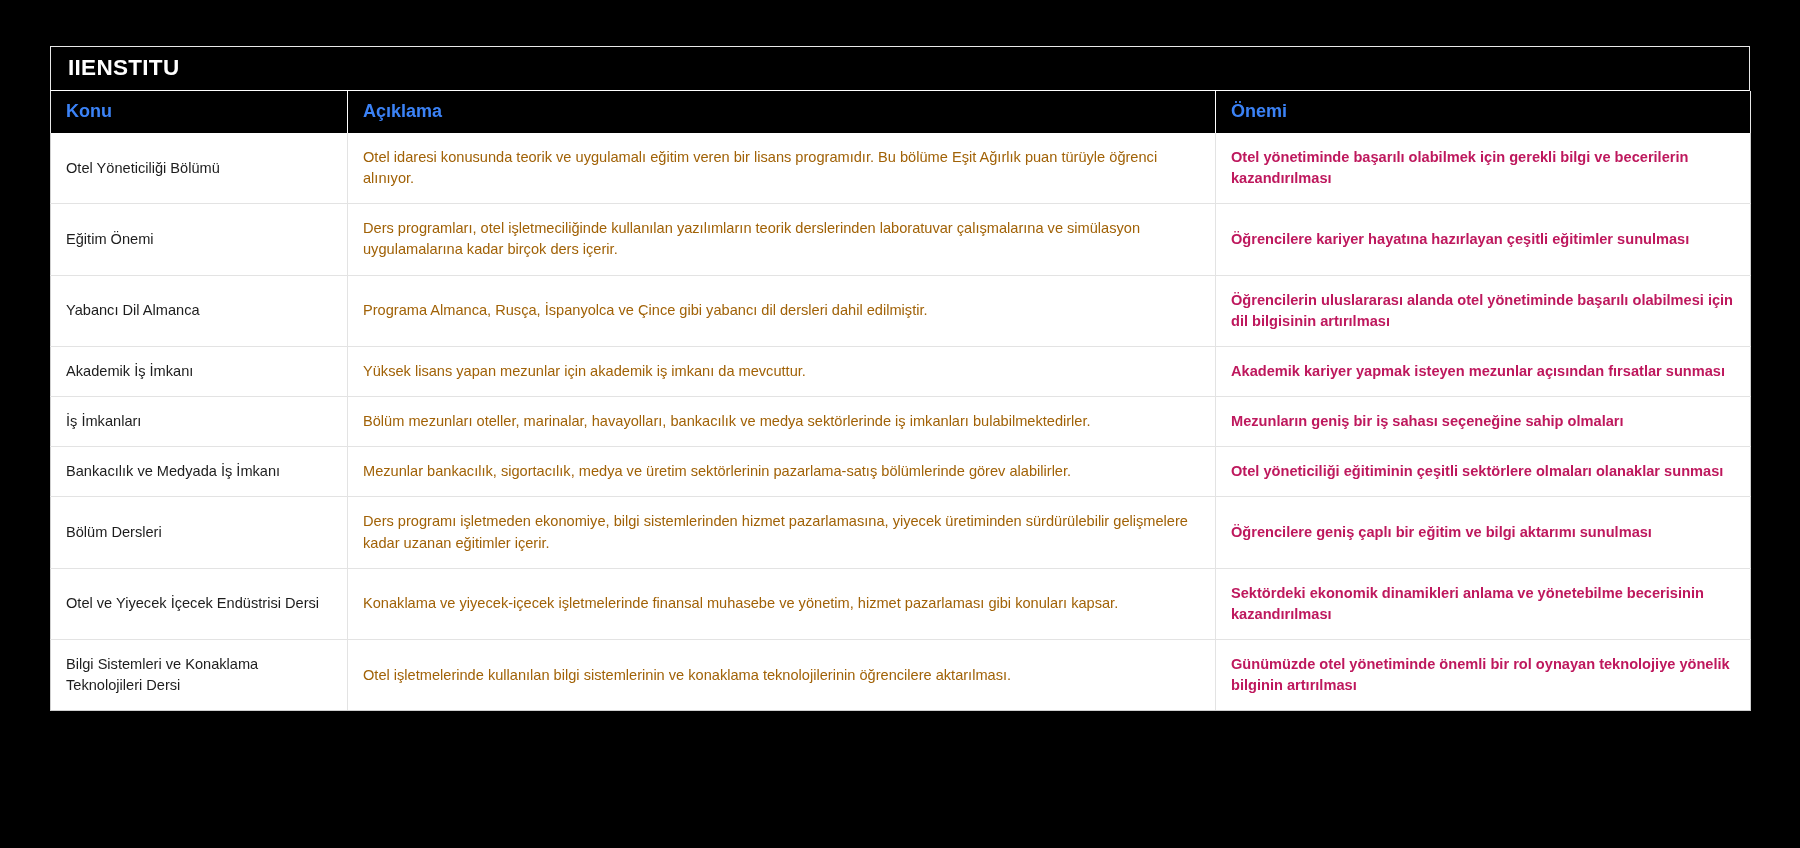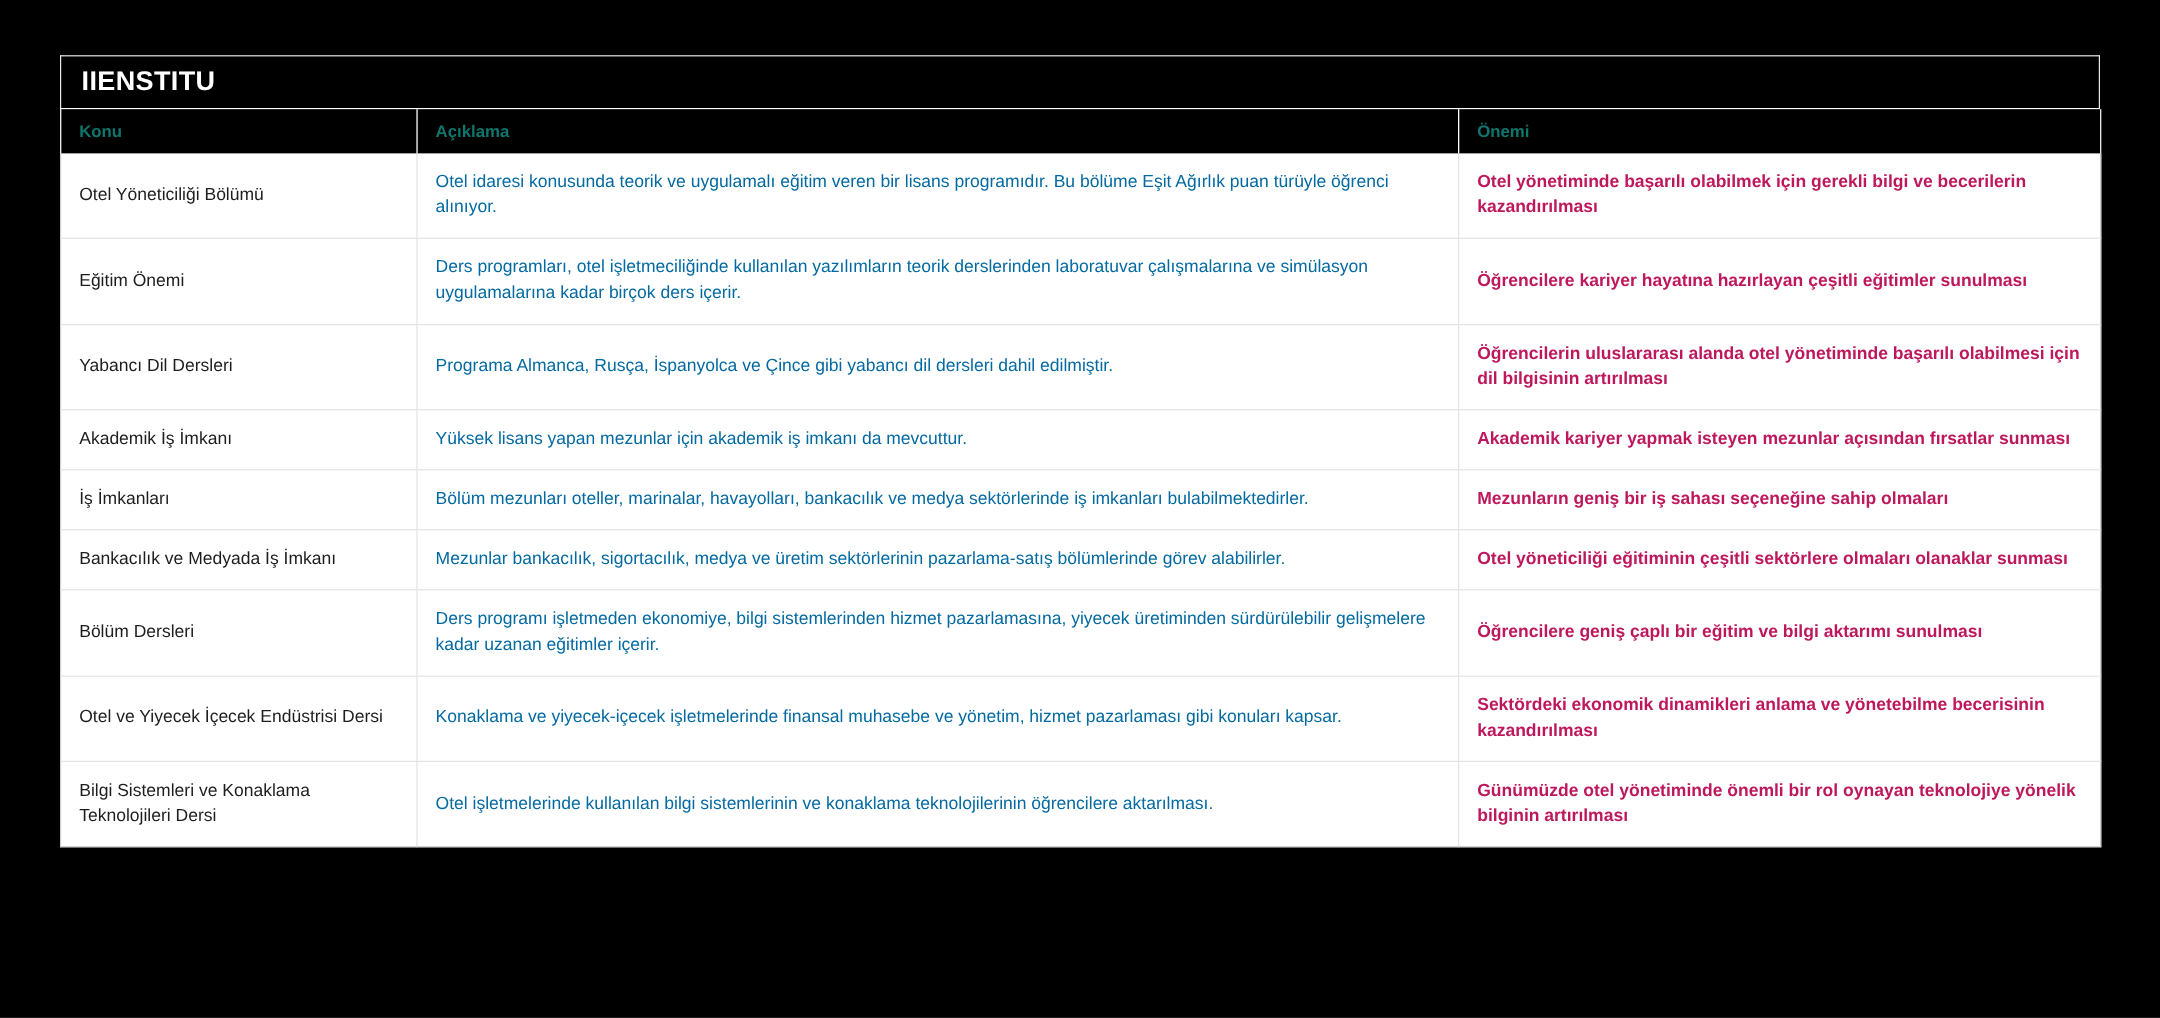--- a/index.html
+++ b/index.html
@@ -46,22 +46,22 @@
     border-collapse: collapse;
     table-layout: fixed;
     background: #ffffff;
   }
   table.data col.c1 { width: 297px; }
   table.data col.c2 { width: 868px; }
   table.data col.c3 { width: 535px; }
 
   thead th {
     background: #000000;
-    color: #0f766e;
-    font-size: 14px;
+    color: #3b82f6;
+    font-size: 18px;
     font-weight: bold;
     text-align: left;
     vertical-align: middle;
     padding: 10px 15px 11px 15px;
     height: 33px;
     border-right: 1px solid #ffffff;
     border-left: 1px solid #ffffff;
   }
   thead th:first-child { border-left: 1px solid #e8e8e8; }
   thead th:last-child  { border-right: 1px solid #e8e8e8; }
@@ -80,21 +80,21 @@
     border-left: 1px solid #cfcfcf;
     margin-top: 33px;
   }
   tbody tr td:last-child {
     border-right: 1px solid #cfcfcf;
   }
   tbody tr:last-child td {
     border-bottom: 1px solid #cfcfcf;
   }
   tbody td.konu   { color: #1d1d1d; }
-  tbody td.aciklama { color: #0369a1; }
+  tbody td.aciklama { color: #a16207; }
   tbody td.onemi  { color: #be185d; font-weight: bold; }
 </style>
 </head>
 <body>
 
 <div class="page">
   <div class="table-wrap">
 
     <div class="title-band">
       <span class="brand-title">IIENSTITU</span>
@@ -118,21 +118,21 @@
           <td class="konu">Otel Yöneticiliği Bölümü</td>
           <td class="aciklama">Otel idaresi konusunda teorik ve uygulamalı eğitim veren bir lisans programıdır. Bu bölüme Eşit Ağırlık puan türüyle öğrenci alınıyor.</td>
           <td class="onemi">Otel yönetiminde başarılı olabilmek için gerekli bilgi ve becerilerin kazandırılması</td>
         </tr>
         <tr>
           <td class="konu">Eğitim Önemi</td>
           <td class="aciklama">Ders programları, otel işletmeciliğinde kullanılan yazılımların teorik derslerinden laboratuvar çalışmalarına ve simülasyon uygulamalarına kadar birçok ders içerir.</td>
           <td class="onemi">Öğrencilere kariyer hayatına hazırlayan çeşitli eğitimler sunulması</td>
         </tr>
         <tr>
-          <td class="konu">Yabancı Dil Dersleri</td>
+          <td class="konu">Yabancı Dil Almanca</td>
           <td class="aciklama">Programa Almanca, Rusça, İspanyolca ve Çince gibi yabancı dil dersleri dahil edilmiştir.</td>
           <td class="onemi">Öğrencilerin uluslararası alanda otel yönetiminde başarılı olabilmesi için dil bilgisinin artırılması</td>
         </tr>
         <tr>
           <td class="konu">Akademik İş İmkanı</td>
           <td class="aciklama">Yüksek lisans yapan mezunlar için akademik iş imkanı da mevcuttur.</td>
           <td class="onemi">Akademik kariyer yapmak isteyen mezunlar açısından fırsatlar sunması</td>
         </tr>
         <tr>
           <td class="konu">İş İmkanları</td>

